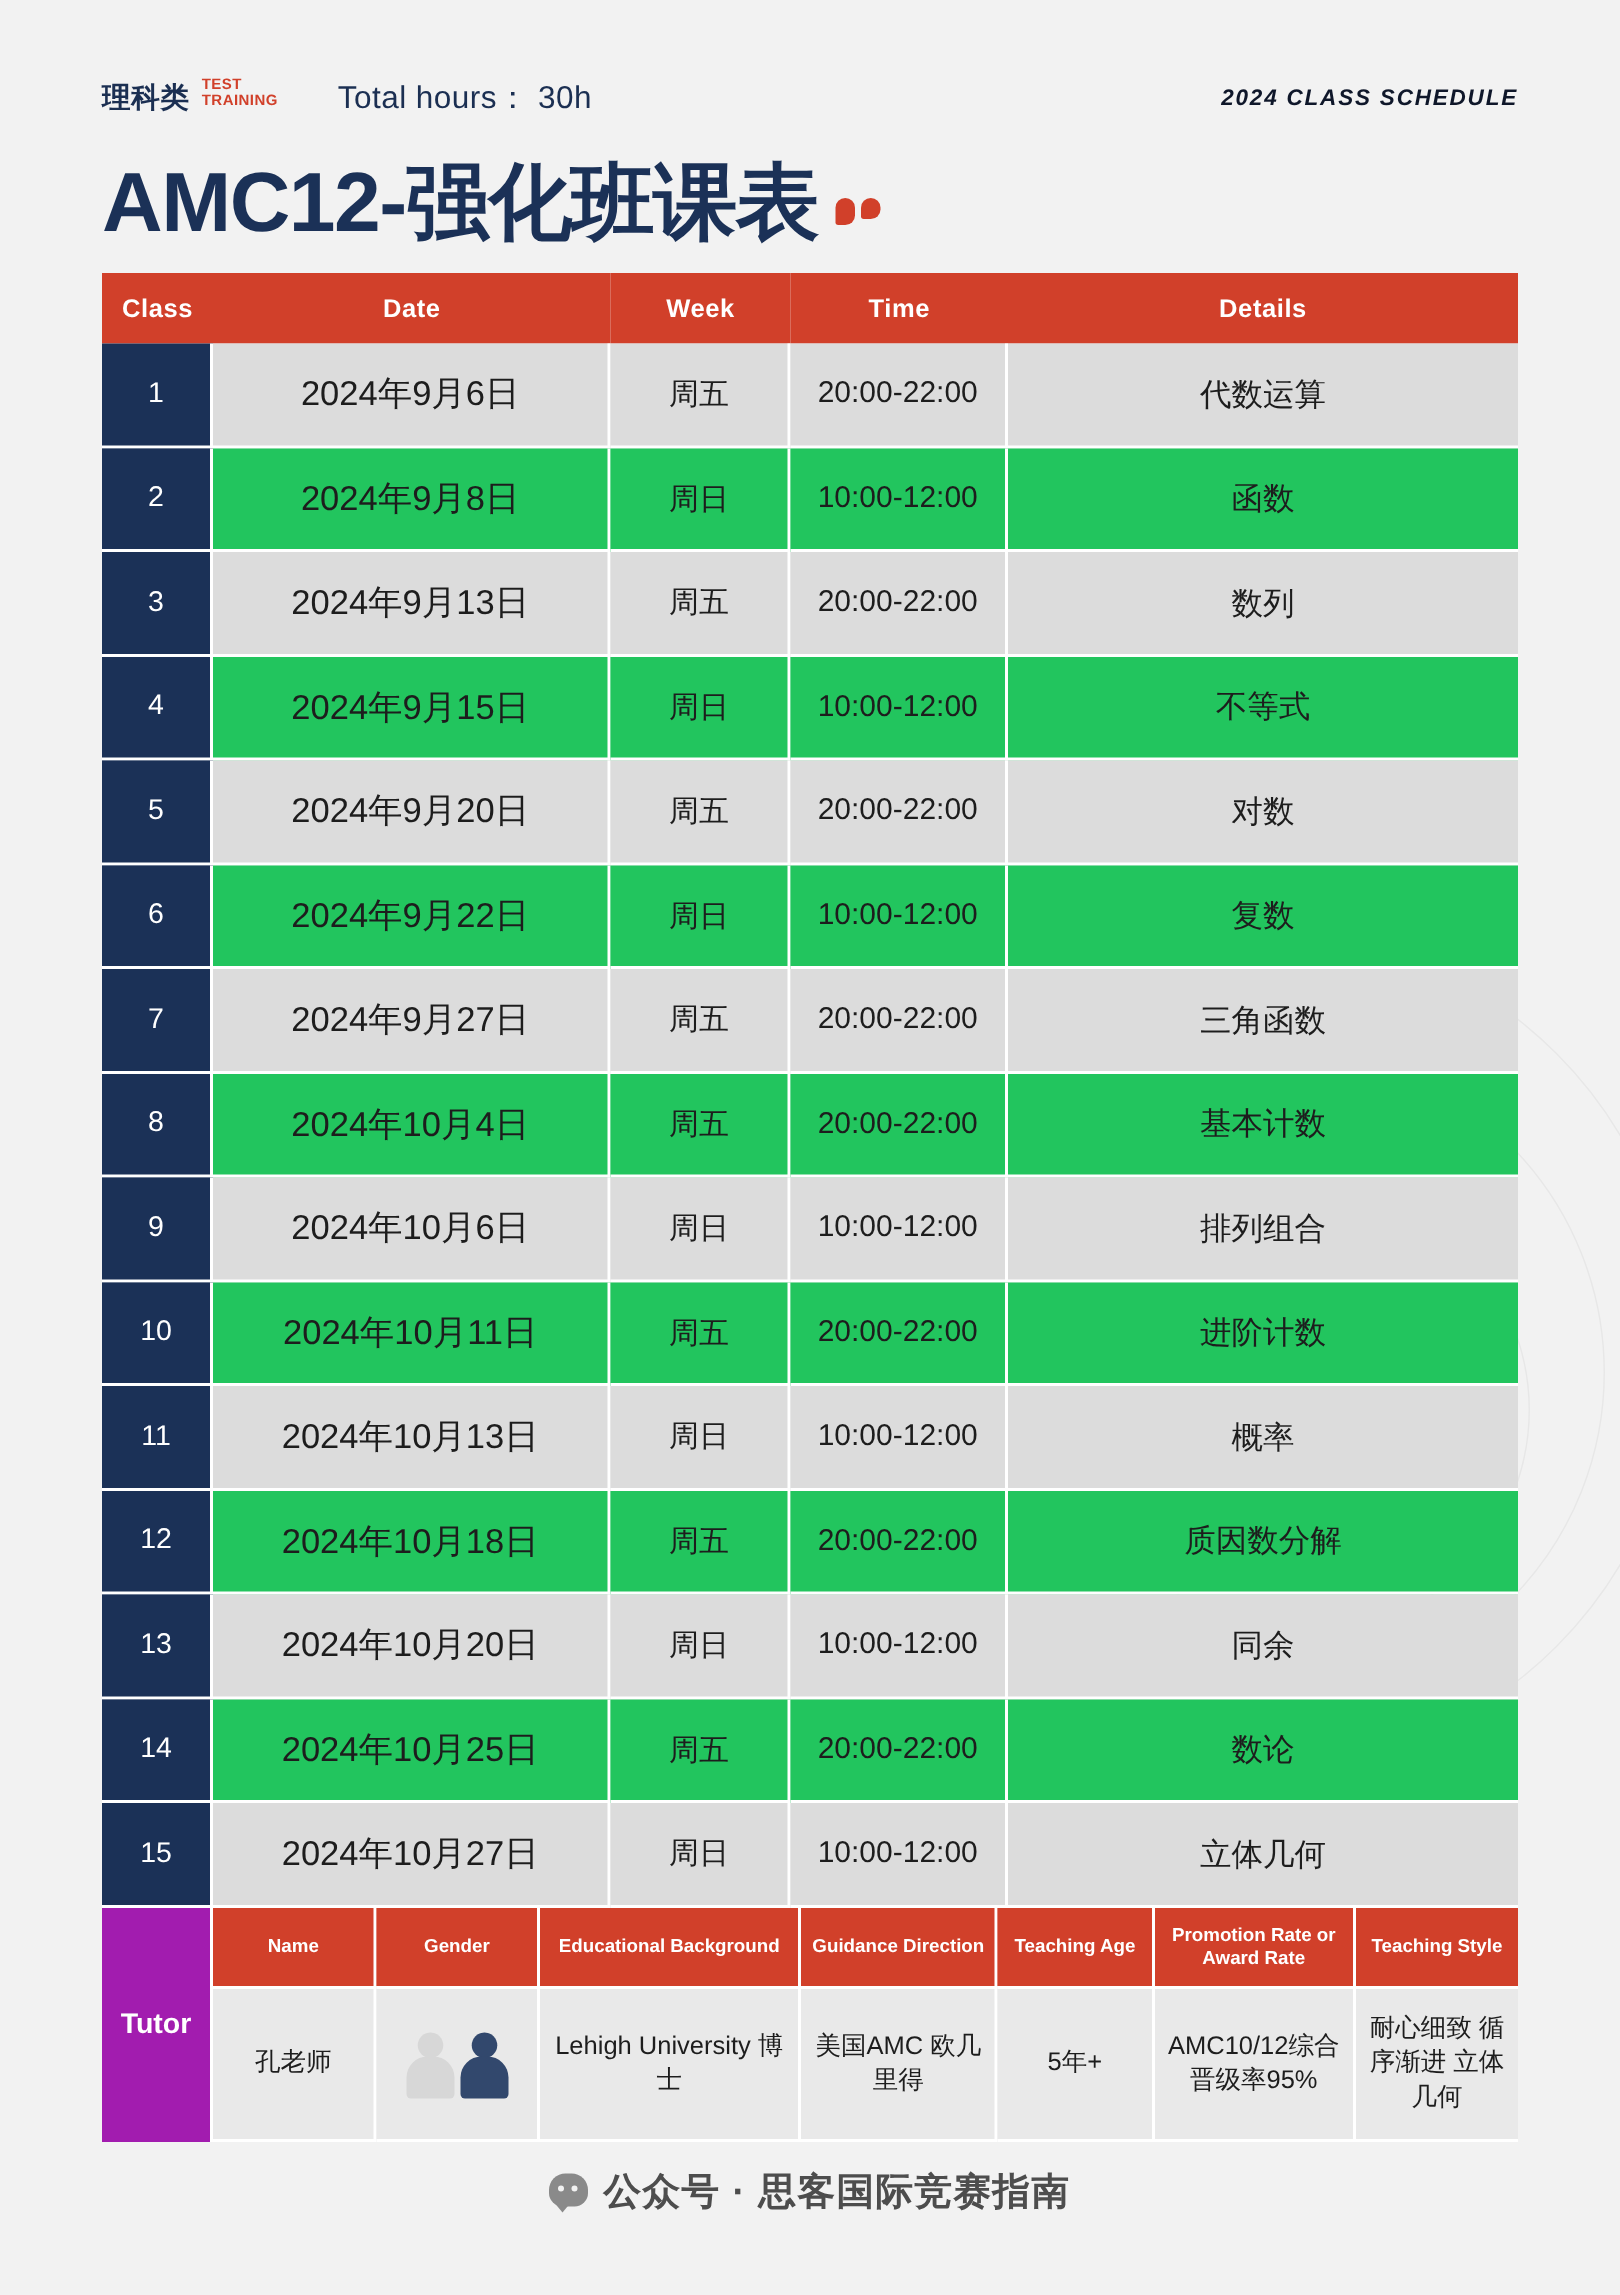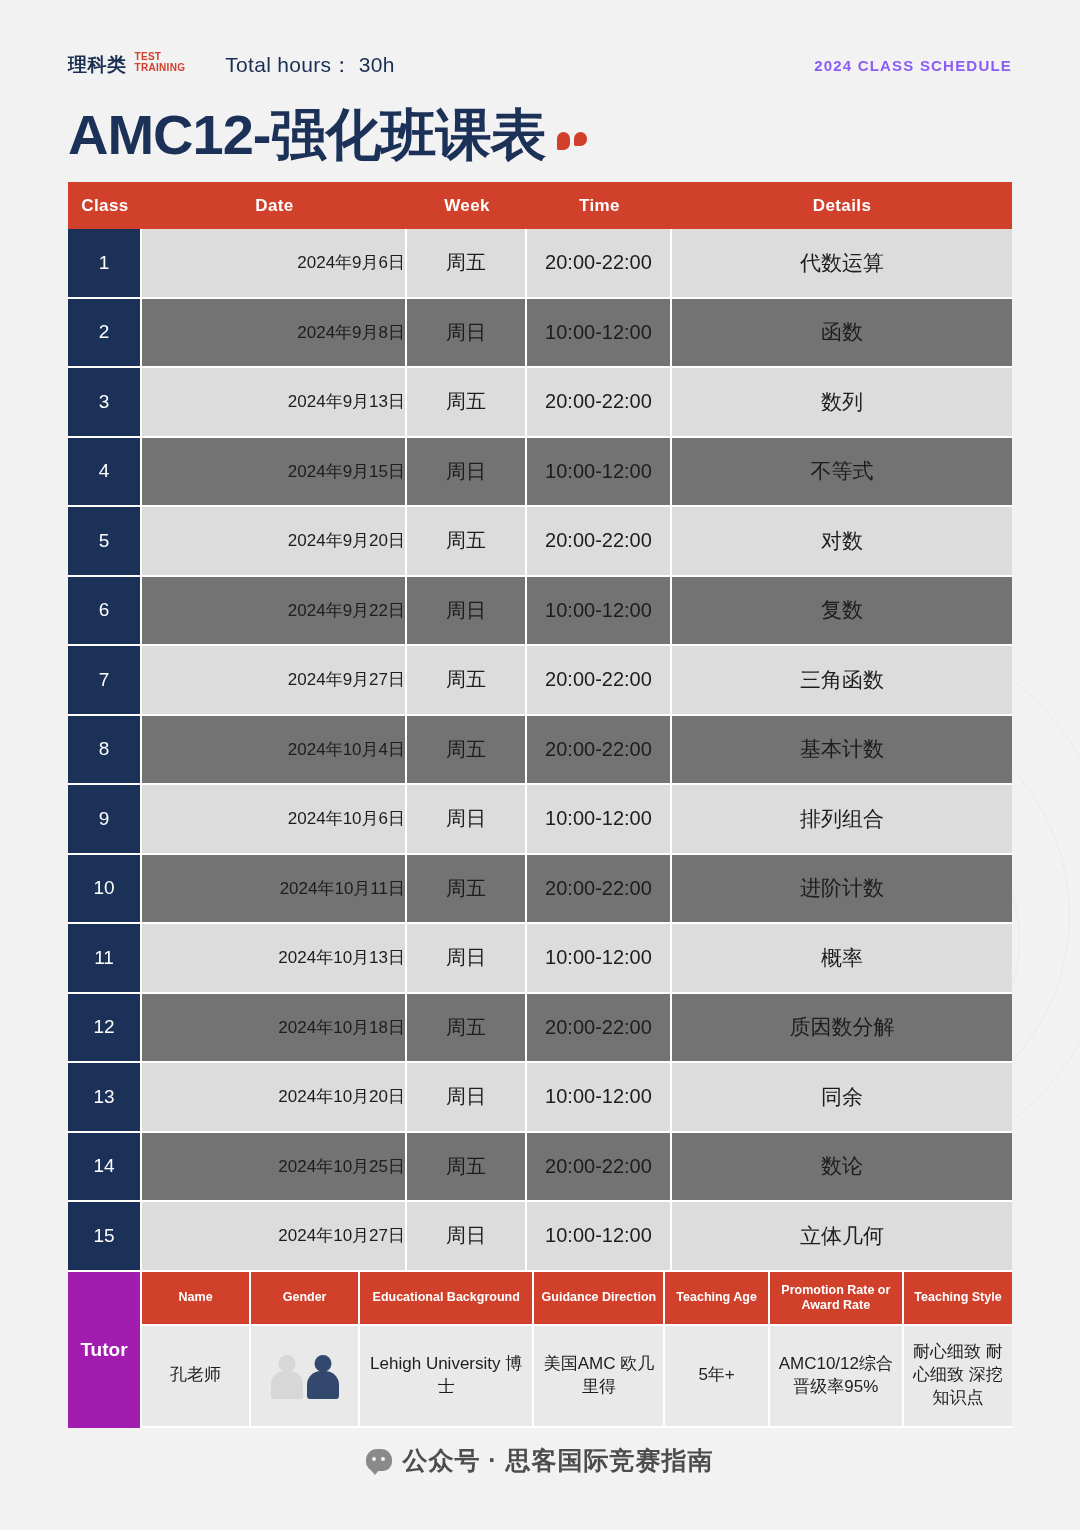--- a/index.html
+++ b/index.html
@@ -62,22 +62,23 @@
     margin-left: 40px;
     font-size: 21px;
     font-weight: normal;
     color: #1b2f52;
     letter-spacing: .3px;
   }
   .year-label {
     margin-left: auto;
     font-size: 15px;
     font-weight: bold;
-    color: #8b5cf6;
+    color: #0f172a;
     letter-spacing: 1.2px;
+    font-style: italic;
   }
 
   .title-row {
     display: flex;
     align-items: center;
     margin-top: 10px;
     height: 78px;
   }
   .main-title {
     font-size: 56px;
@@ -130,23 +131,23 @@
     border-bottom: 2px solid #ffffff;
     border-right: 2px solid #ffffff;
   }
   tbody td.cls {
     background: #1b3157;
     color: #ffffff;
     font-size: 19px;
     border-right: 2px solid #ffffff;
   }
   tbody tr.odd td:not(.cls)  { background: #dcdcdc; }
-  tbody tr.even td:not(.cls) { background: #737373; }
+  tbody tr.even td:not(.cls) { background: #22c55e; }
   tbody td.detail { font-size: 21px; border-right: none; }
-  tbody td.date { font-size: 17px; text-align: right; }
+  tbody td.date { font-size: 23px; }
 
   
   .tutor-wrap {
     display: flex;
     width: 944px;
     margin-top: 0;
   }
   .tutor-label {
     width: 74px;
     background: #a21caf;
@@ -443,21 +444,21 @@
               <span class="person male">
                   <span class="head"></span>
                   <span class="body"></span>
                 </span>
             </span>
           </td>
           <td>Lehigh University 博士</td>
           <td>美国AMC 欧几里得</td>
           <td>5年+</td>
           <td>AMC10/12综合晋级率95%</td>
-          <td>耐心细致 耐心细致 深挖知识点</td>
+          <td>耐心细致 循序渐进 立体几何</td>
         </tr>
       </tbody>
     </table>
   </div>
 
   <div class="footer">
     <span class="wechat-icon">
         <i class="d1"></i>
         <i class="d2"></i>
       </span>

